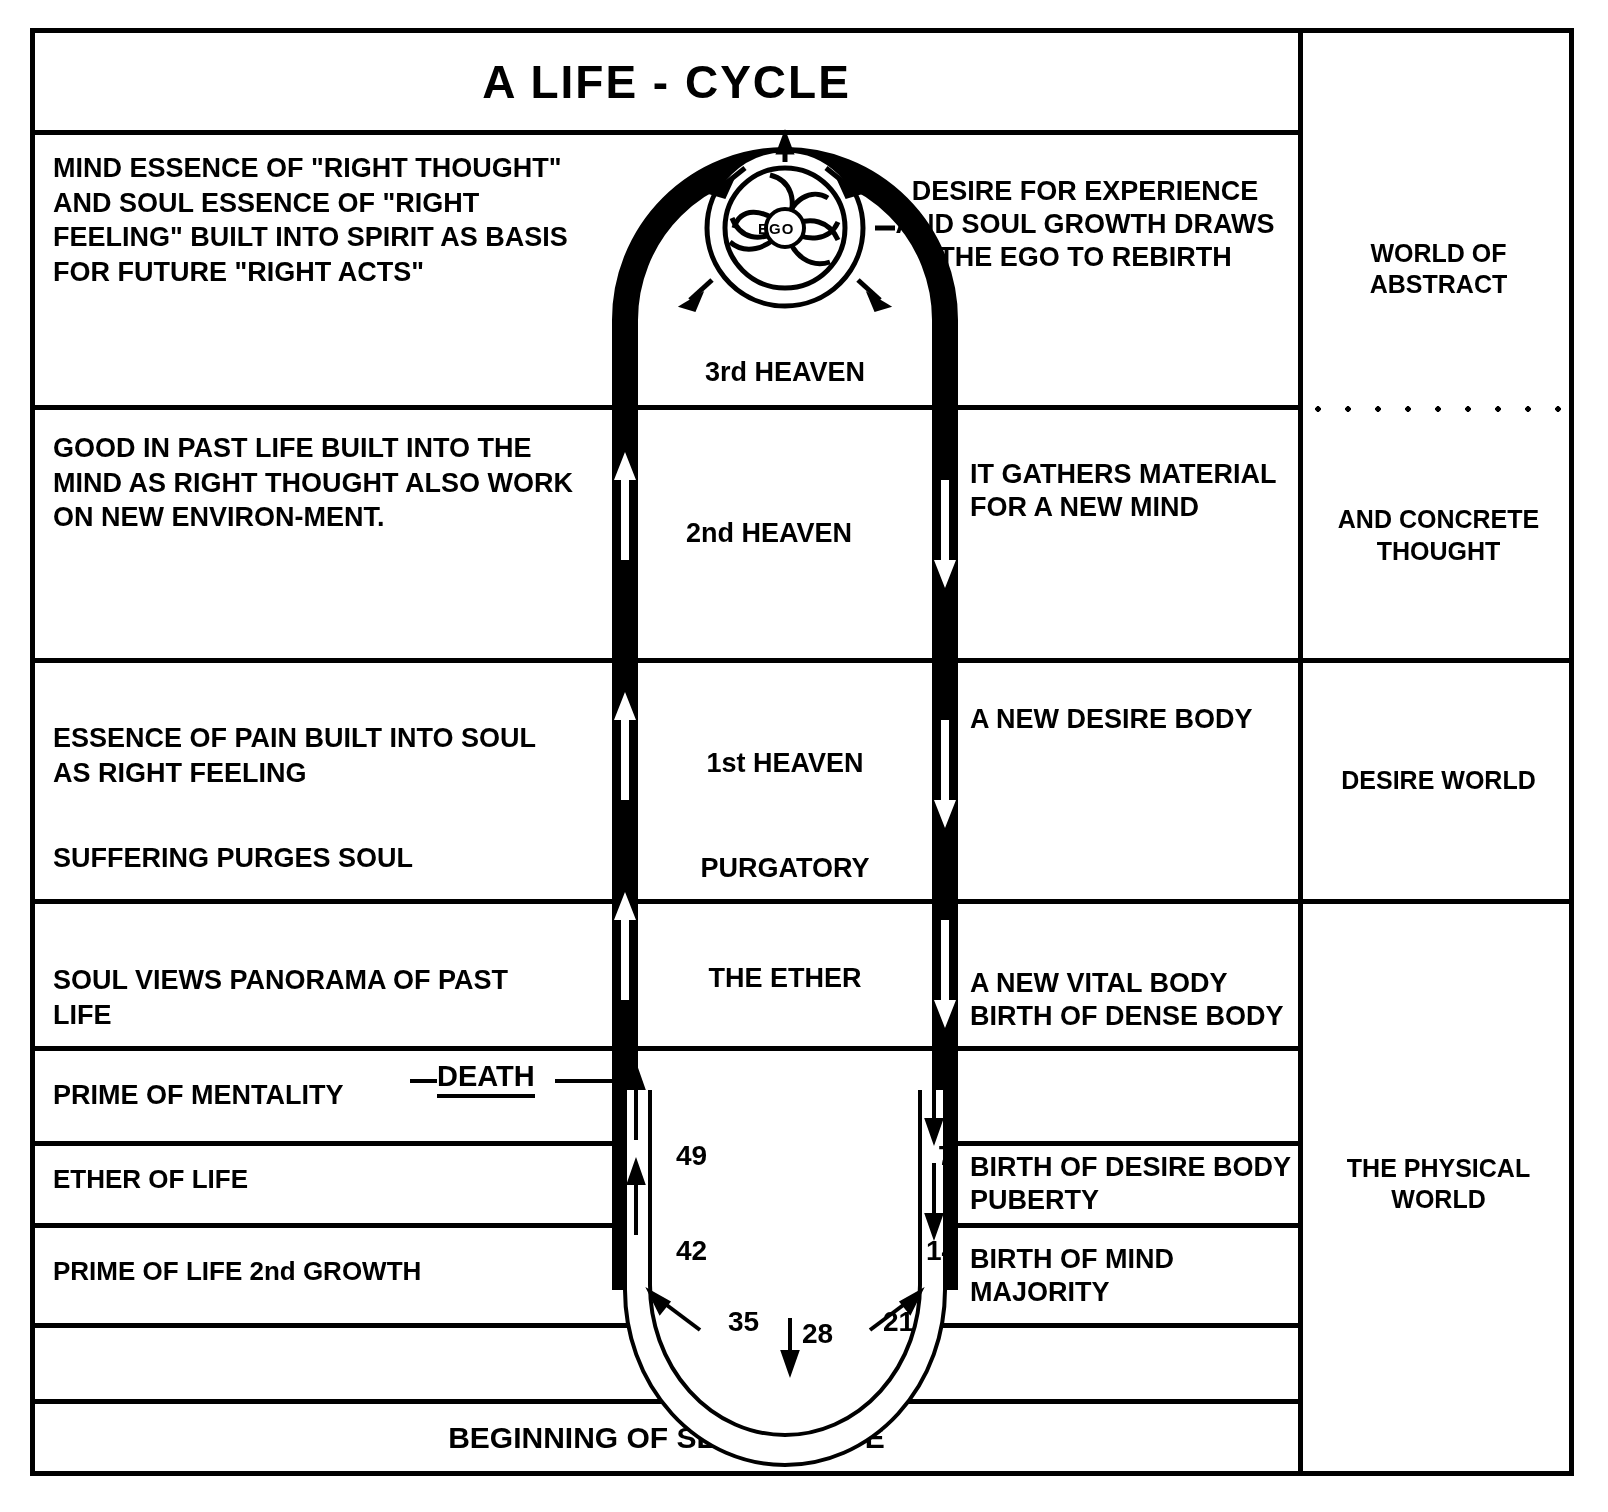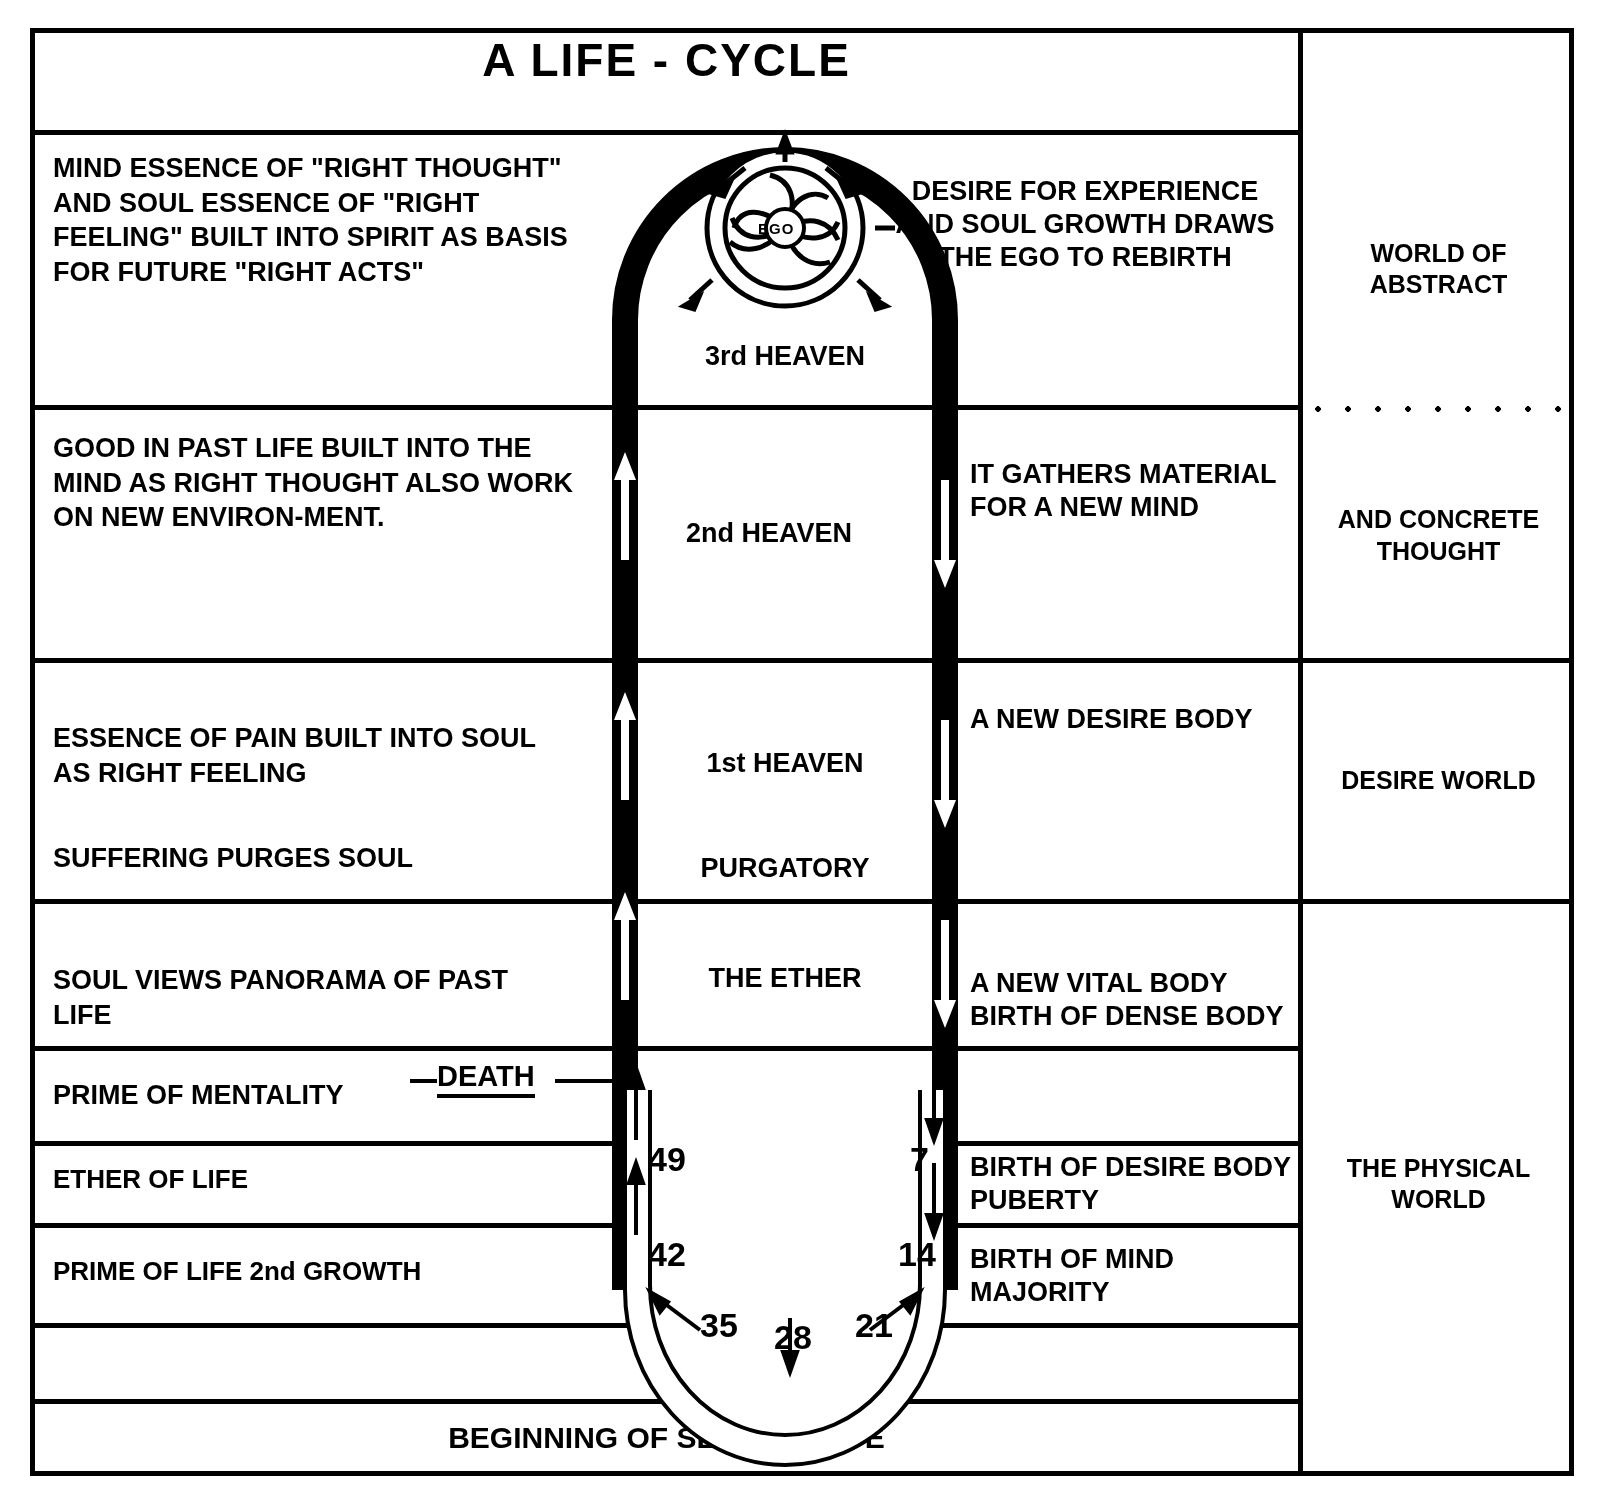--- a/index.html
+++ b/index.html
@@ -2,21 +2,21 @@
 <html><head>
 <meta charset="utf-8">
 <style>
   html,body{margin:0;padding:0;background:#ffffff;}
   body{font-family:"Liberation Sans", sans-serif;color:#000;}
   #page{position:relative;width:1608px;height:1512px;background:#fff;}
 
   .frame{position:absolute;left:30px;top:28px;width:1544px;height:1448px;border:5px solid #000;box-sizing:border-box;}
 
   
-  .title-band{position:absolute;left:0;top:0;width:1268px;height:102px;border-bottom:5px solid #000;border-right:5px solid #000;box-sizing:border-box;display:flex;align-items:flex-start;justify-content:center;}
+  .title-band{position:absolute;left:0;top:0;width:1268px;height:102px;border-bottom:5px solid #000;border-right:5px solid #000;box-sizing:border-box;display:flex;align-items:center;justify-content:center;}
   .title-band .t{font-size:46px;font-weight:bold;letter-spacing:2px;}
 
   
   .rcol{position:absolute;left:1268px;top:0;width:271px;height:1438px;box-sizing:border-box;}
   .rcell{position:absolute;left:0;width:271px;box-sizing:border-box;display:flex;align-items:center;justify-content:center;text-align:center;font-weight:bold;font-size:25px;line-height:1.25;}
   .rcell span{display:block;}
 
   
   .hline{position:absolute;left:0;height:5px;background:#000;}
 
@@ -36,21 +36,21 @@
   .bottom-band{position:absolute;left:0;bottom:0;width:1268px;height:72px;border-top:5px solid #000;border-right:5px solid #000;box-sizing:border-box;display:flex;align-items:center;justify-content:center;}
   .bottom-band .t{font-size:30px;font-weight:bold;}
 
   .dots{position:absolute;left:1268px;top:372px;width:271px;height:8px;
         background-image:radial-gradient(circle, #000 2.6px, transparent 3px);
         background-size:30px 8px;background-repeat:repeat-x;}
 
   svg.overlay{position:absolute;left:0;top:0;width:1608px;height:1512px;pointer-events:none;}
 
   .ego-label{position:absolute;font-size:15px;font-weight:bold;letter-spacing:1px;}
-  .num{position:absolute;font-weight:bold;font-size:34px;}
+  .num{position:absolute;font-weight:bold;font-size:28px;padding-left:28px;}
   .deathlbl{position:absolute;font-weight:bold;font-size:29px;border-bottom:4px solid #000;padding-bottom:1px;background:#fff;}
 </style>
 </head>
 <body>
 
 <div id="page">
   <div class="frame">
 
     <div class="title-band">
       <div class="t">A  LIFE - CYCLE</div>
@@ -69,21 +69,21 @@
 
     <div class="lcell" style="top:118px;width:520px;">MIND ESSENCE OF "RIGHT THOUGHT" AND SOUL ESSENCE OF "RIGHT FEELING" BUILT INTO SPIRIT AS BASIS FOR FUTURE "RIGHT ACTS"</div>
     <div class="lcell" style="top:398px;width:520px;">GOOD IN PAST LIFE BUILT INTO THE MIND AS RIGHT THOUGHT ALSO WORK ON NEW ENVIRON-MENT.</div>
     <div class="lcell" style="top:688px;width:520px;">ESSENCE OF PAIN BUILT INTO SOUL AS RIGHT FEELING</div>
     <div class="lcell" style="top:808px;width:520px;">SUFFERING PURGES SOUL</div>
     <div class="lcell" style="top:930px;width:500px;">SOUL VIEWS PANORAMA OF PAST LIFE</div>
     <div class="lcell" style="top:1045px;width:520px;">PRIME OF MENTALITY</div>
     <div class="lcell small" style="top:1130px;width:520px;">ETHER OF LIFE</div>
     <div class="lcell small" style="top:1222px;width:560px;">PRIME OF LIFE 2nd GROWTH</div>
 
-    <div class="ccell" style="left:600px;top:308px;width:300px;">3rd HEAVEN</div>
+    <div class="ccell" style="left:600px;top:324px;width:300px;">3rd HEAVEN</div>
     <div class="ccell" style="left:584px;top:485px;width:300px;">2nd HEAVEN</div>
     <div class="ccell" style="left:600px;top:715px;width:300px;">1st HEAVEN</div>
     <div class="ccell" style="left:600px;top:820px;width:300px;">PURGATORY</div>
     <div class="ccell" style="left:600px;top:930px;width:300px;">THE ETHER</div>
     <div class="ccell" style="left:620px;top:1062px;width:260px;">LIFE</div>
     <div class="ccell" style="left:620px;top:1105px;width:260px;">ON EARTH</div>
 
     <div class="mcell" style="left:845px;top:142px;width:410px;text-align:center;">DESIRE FOR EXPERIENCE AND SOUL GROWTH DRAWS THE EGO TO REBIRTH</div>
     <div class="mcell" style="left:935px;top:425px;width:330px;">IT GATHERS MATERIAL FOR A NEW MIND</div>
     <div class="mcell" style="left:935px;top:670px;width:300px;">A NEW DESIRE BODY</div>

